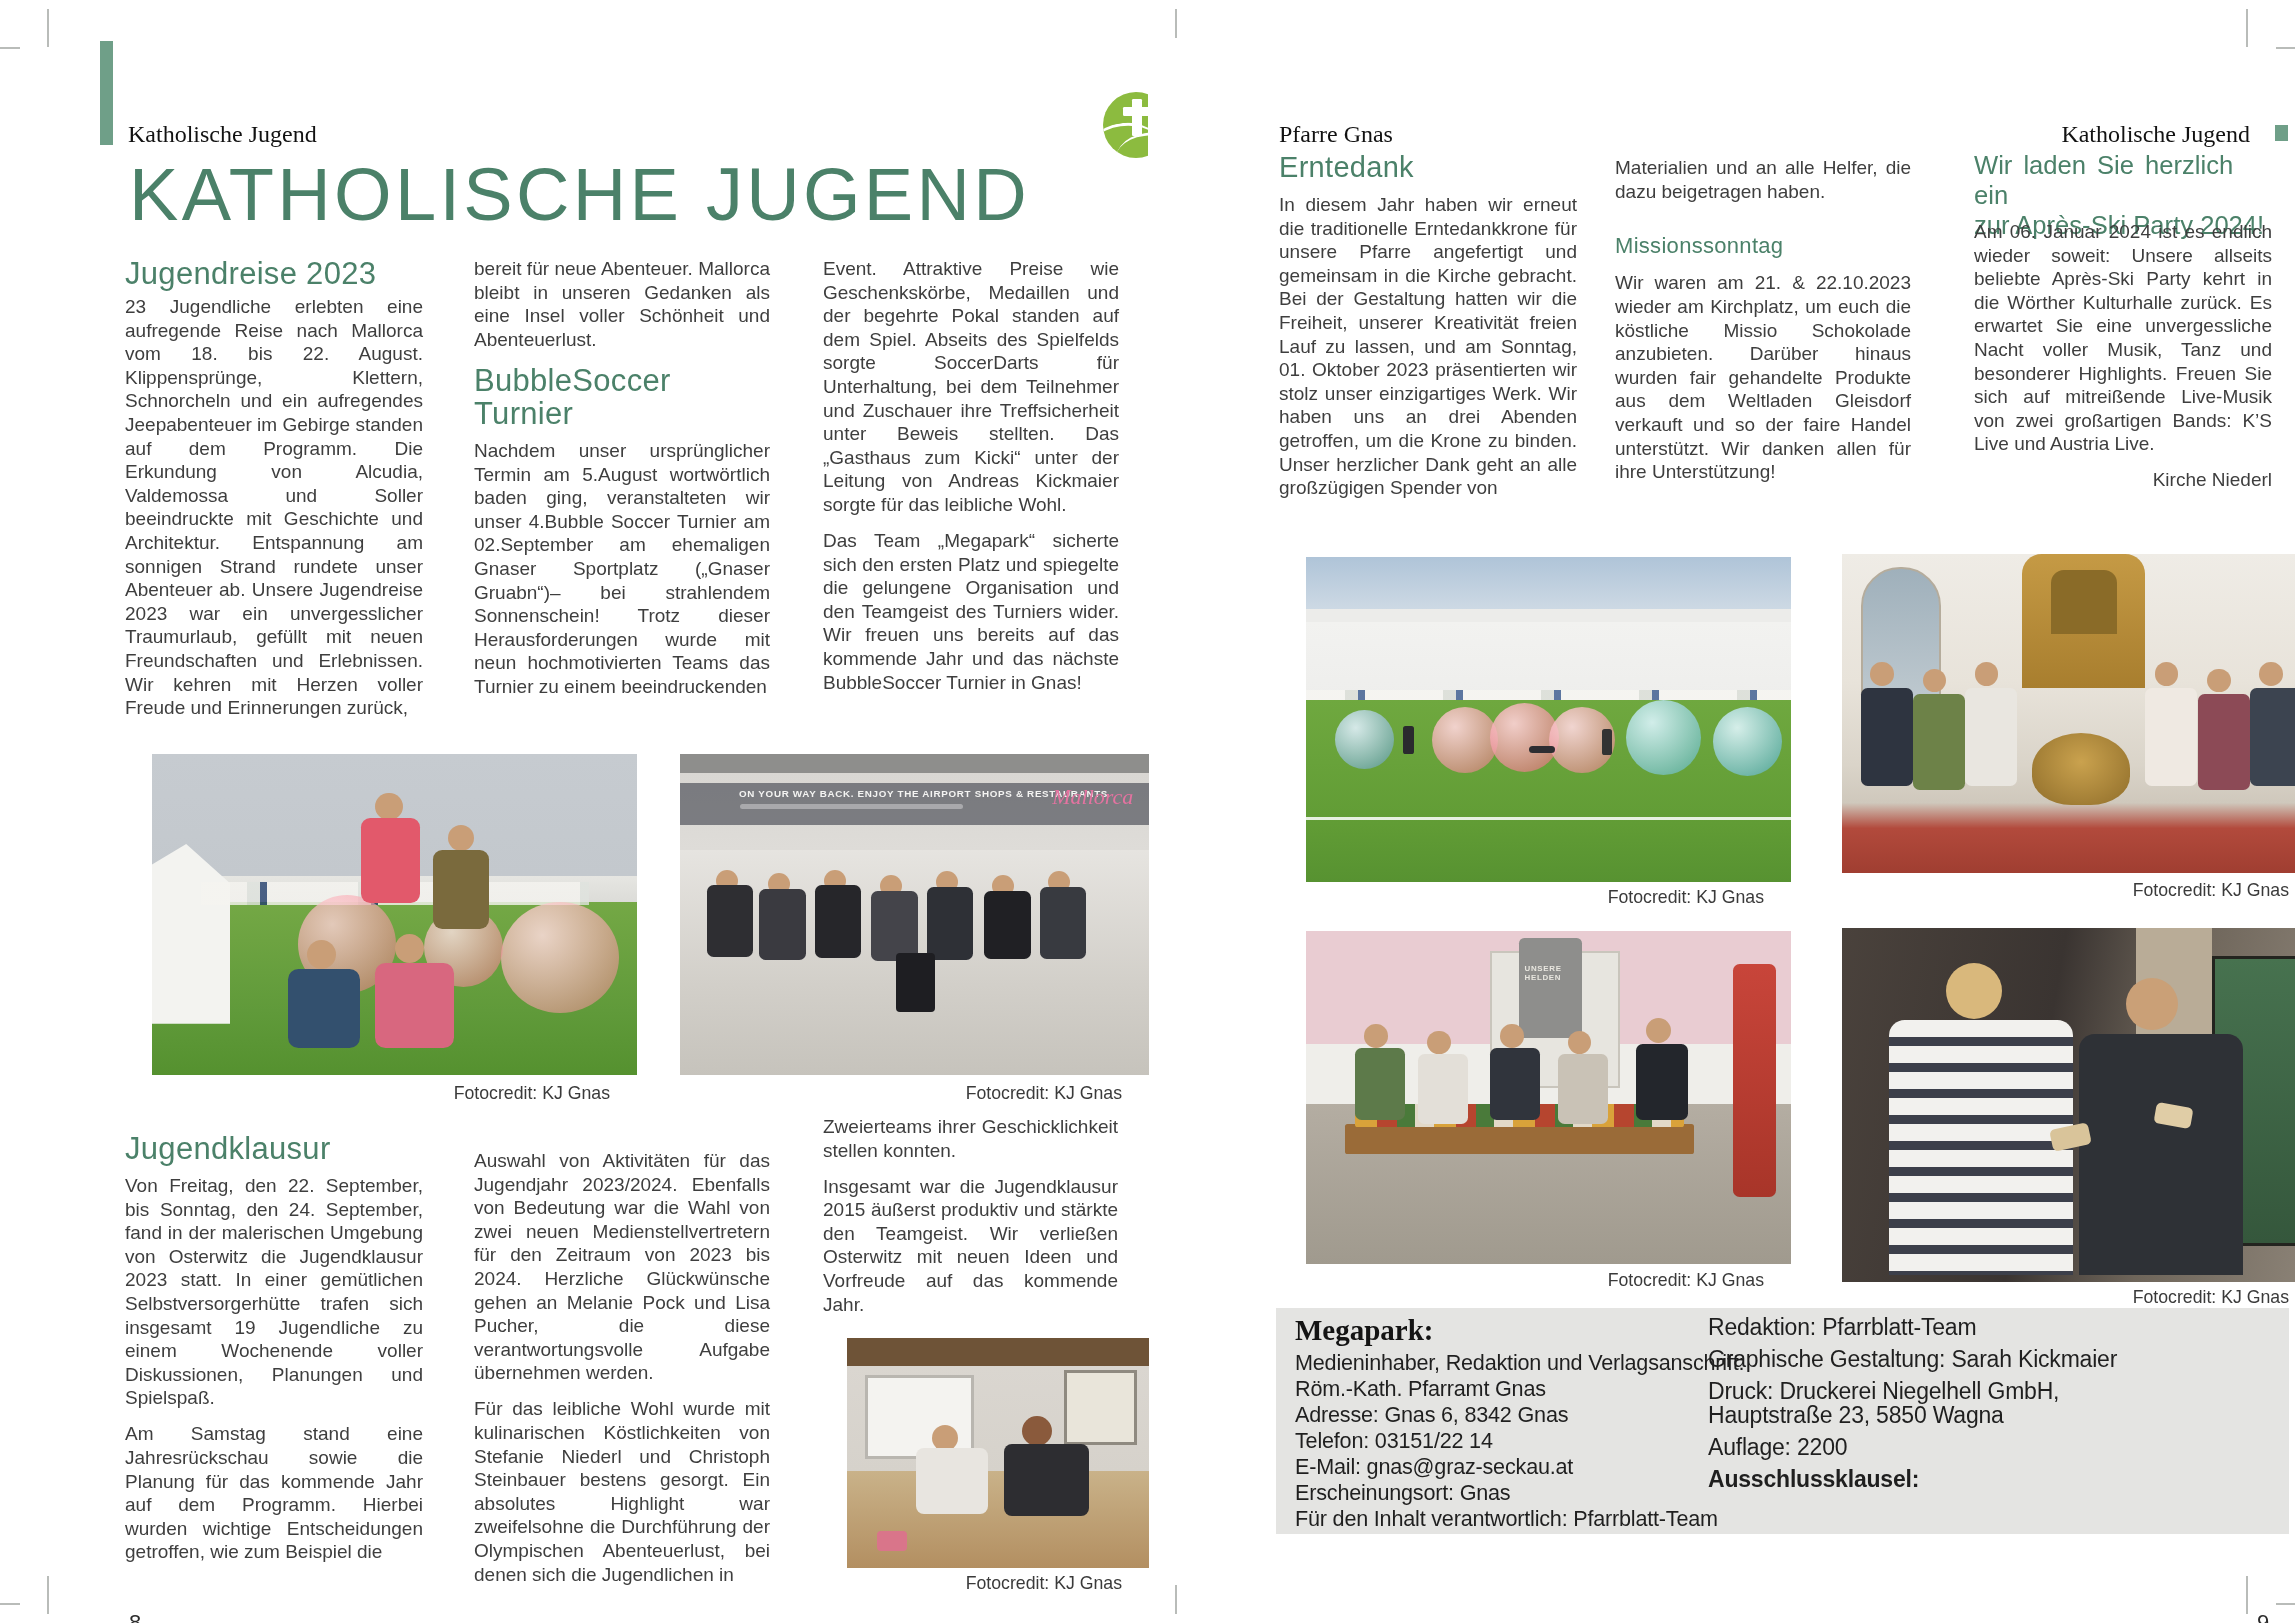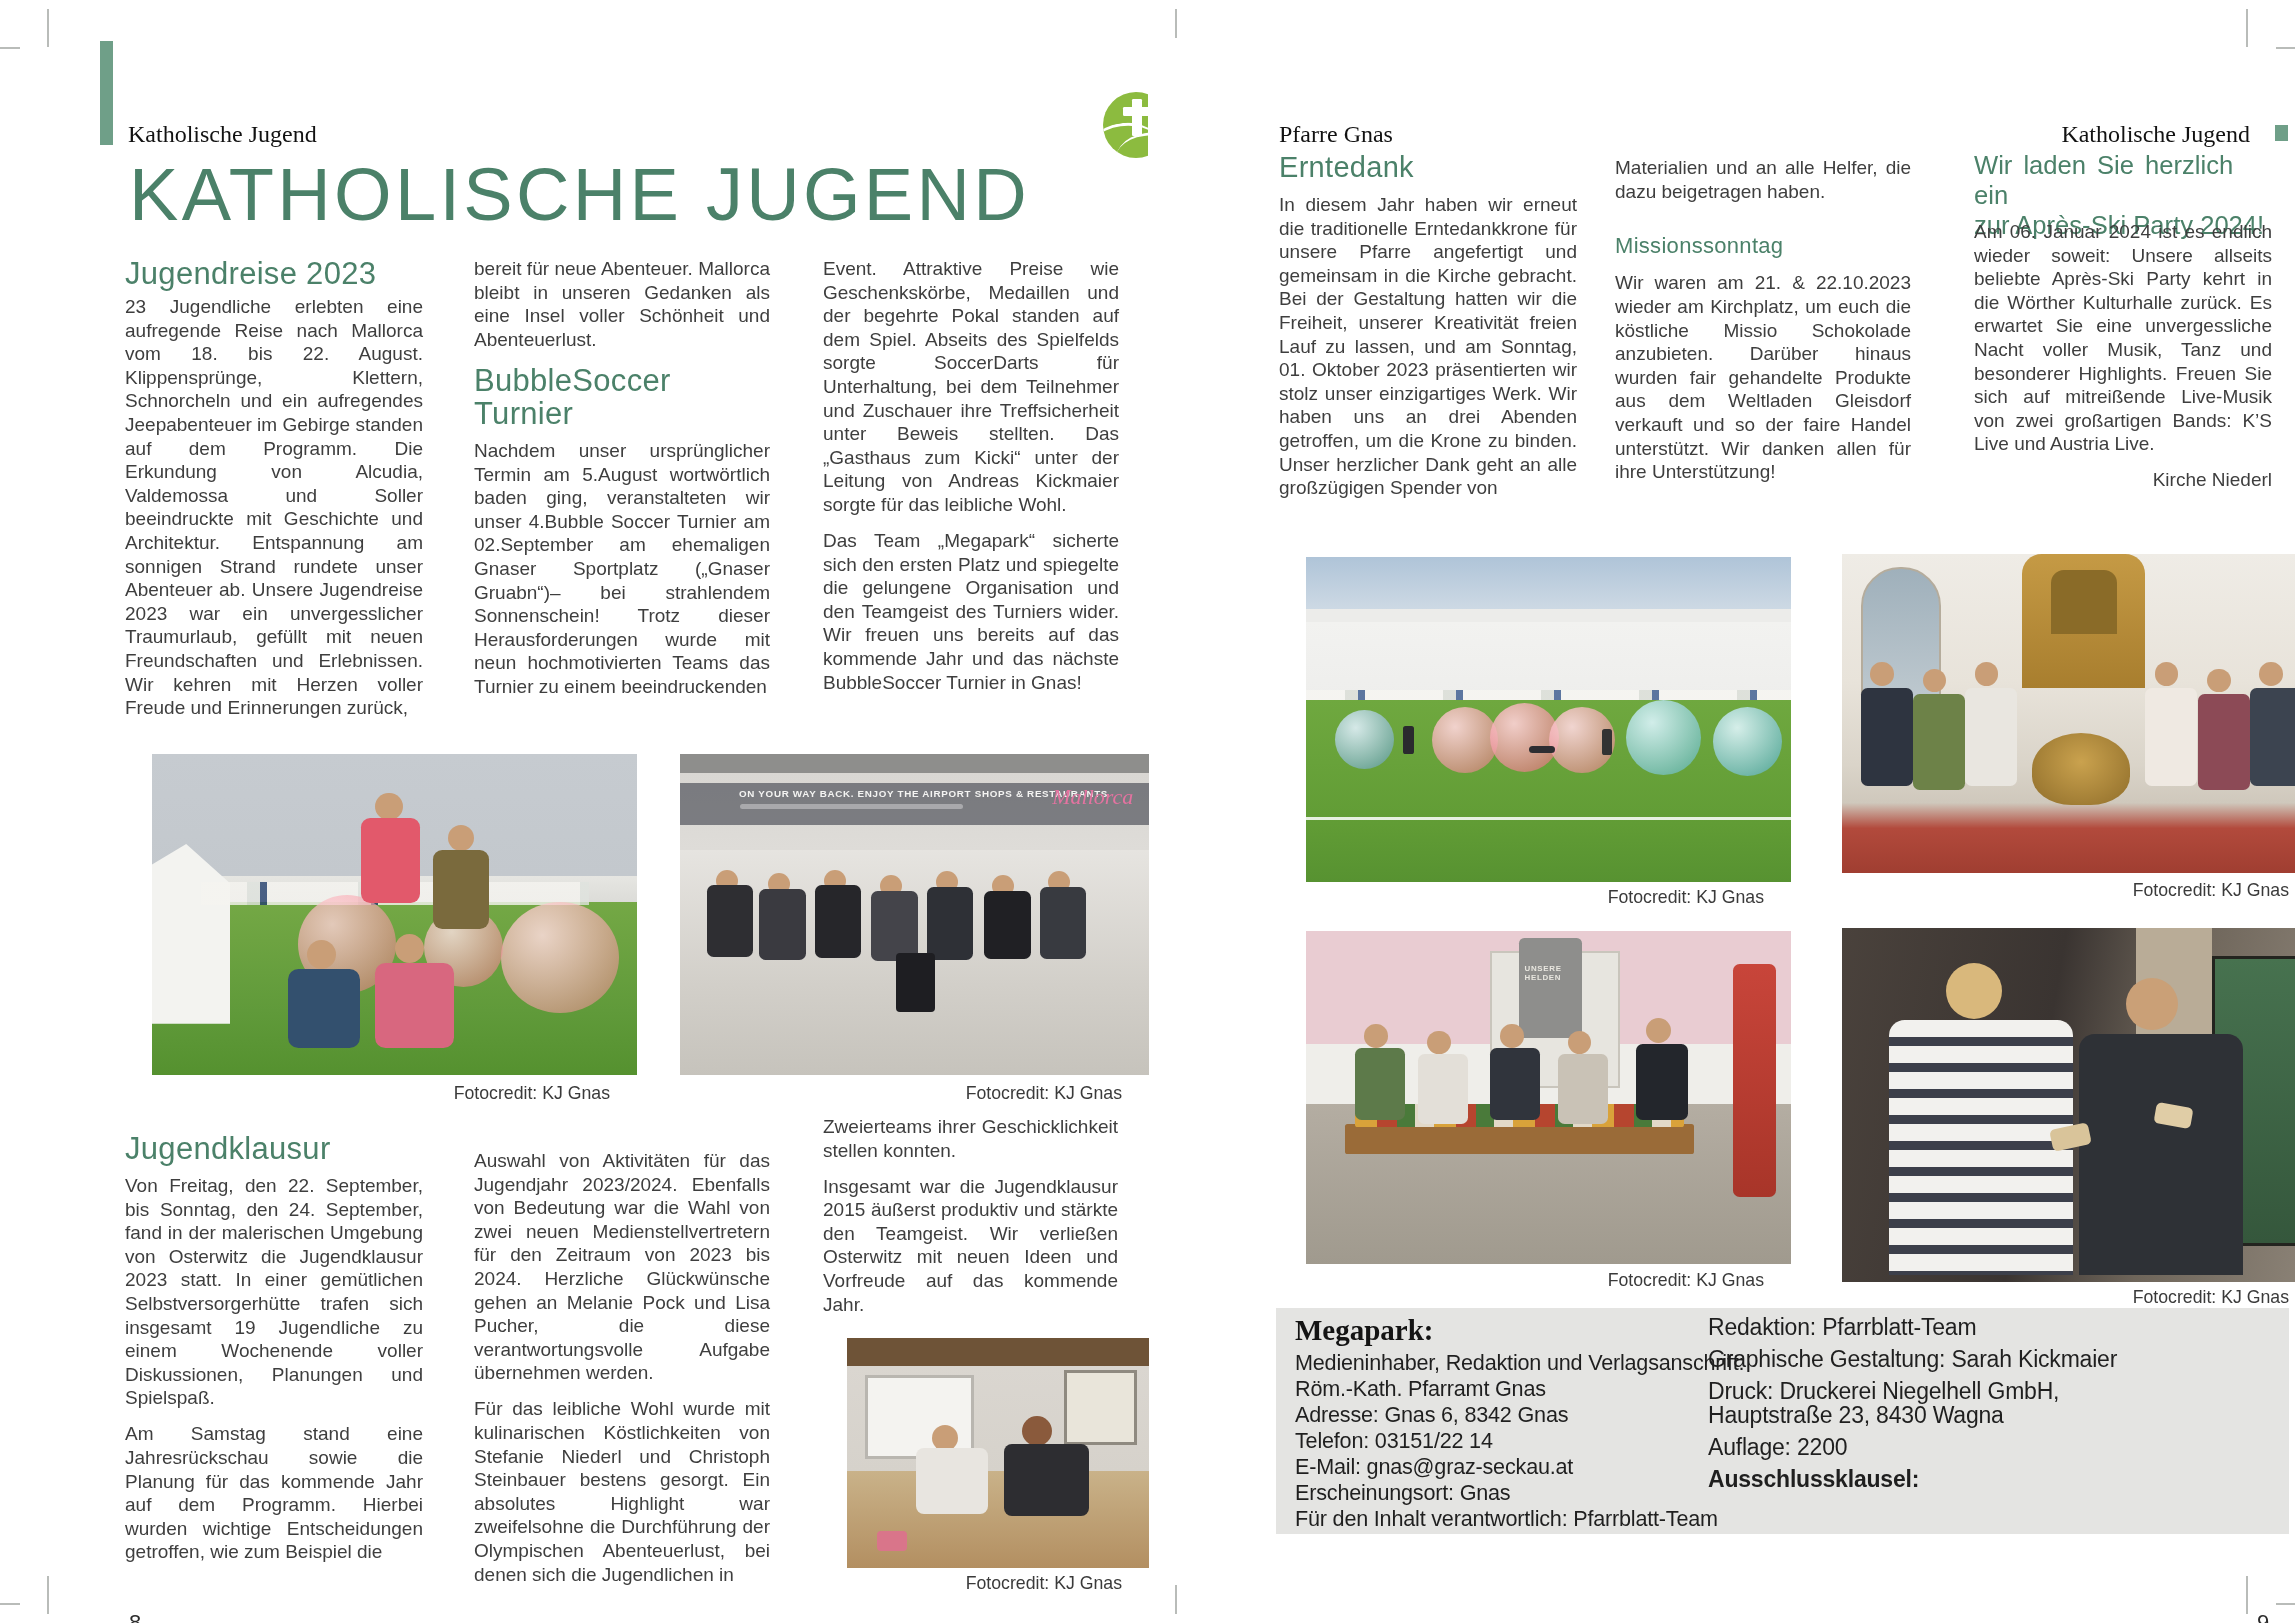--- a/index.html
+++ b/index.html
@@ -281,21 +281,21 @@
     <div>Röm.-Kath. Pfarramt Gnas</div>
     <div>Adresse: Gnas 6, 8342 Gnas</div>
     <div>Telefon: 03151/22 14</div>
     <div>E-Mail: gnas@graz-seckau.at</div>
     <div>Erscheinungsort: Gnas</div>
     <div>Für den Inhalt verantwortlich: Pfarrblatt-Team</div>
   </div>
   <div class="imp-right">
     <p>Redaktion: Pfarrblatt-Team</p>
     <p>Graphische Gestaltung: Sarah Kickmaier</p>
-    <p class="narrow">Druck: Druckerei Niegelhell GmbH, Hauptstraße 23, 8430 Wagna</p>
+    <p class="narrow">Druck: Druckerei Niegelhell GmbH, Hauptstraße 23, 5850 Wagna</p>
     <p>Auflage: 2200</p>
     <p class="bold">Ausschlussklausel:</p>
   </div>
 
   <div class="pagenum" style="left:2257px;top:1610px;">9</div>
 
 </div>
 
 
 </body></html>

